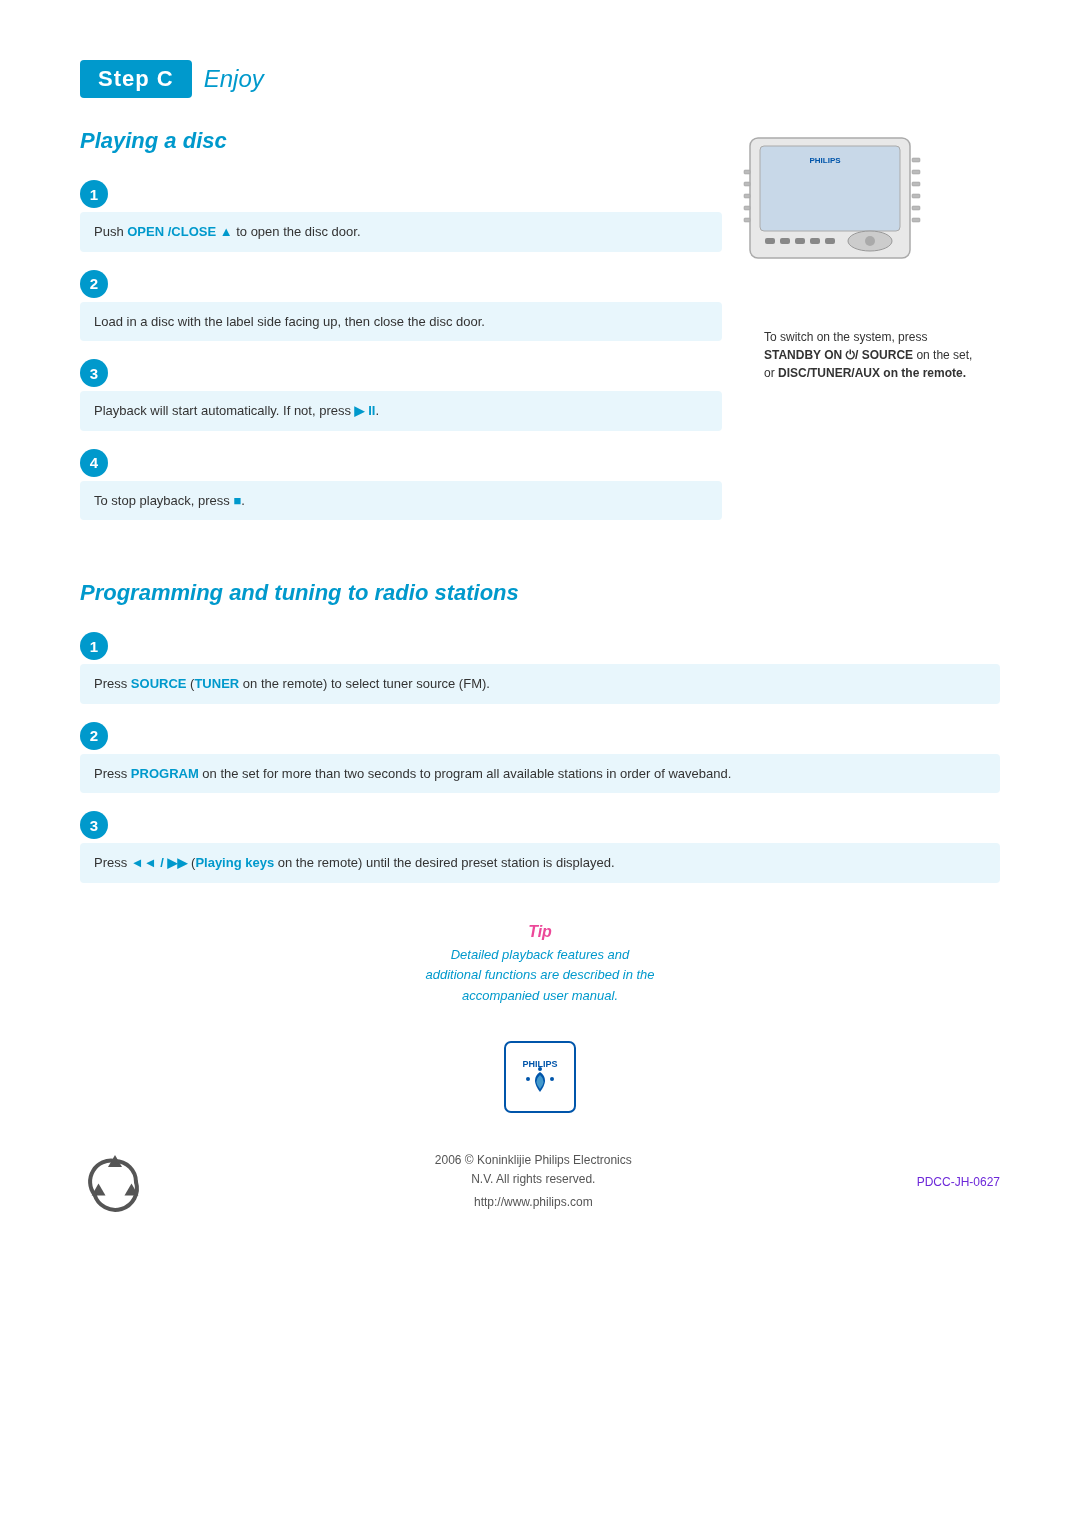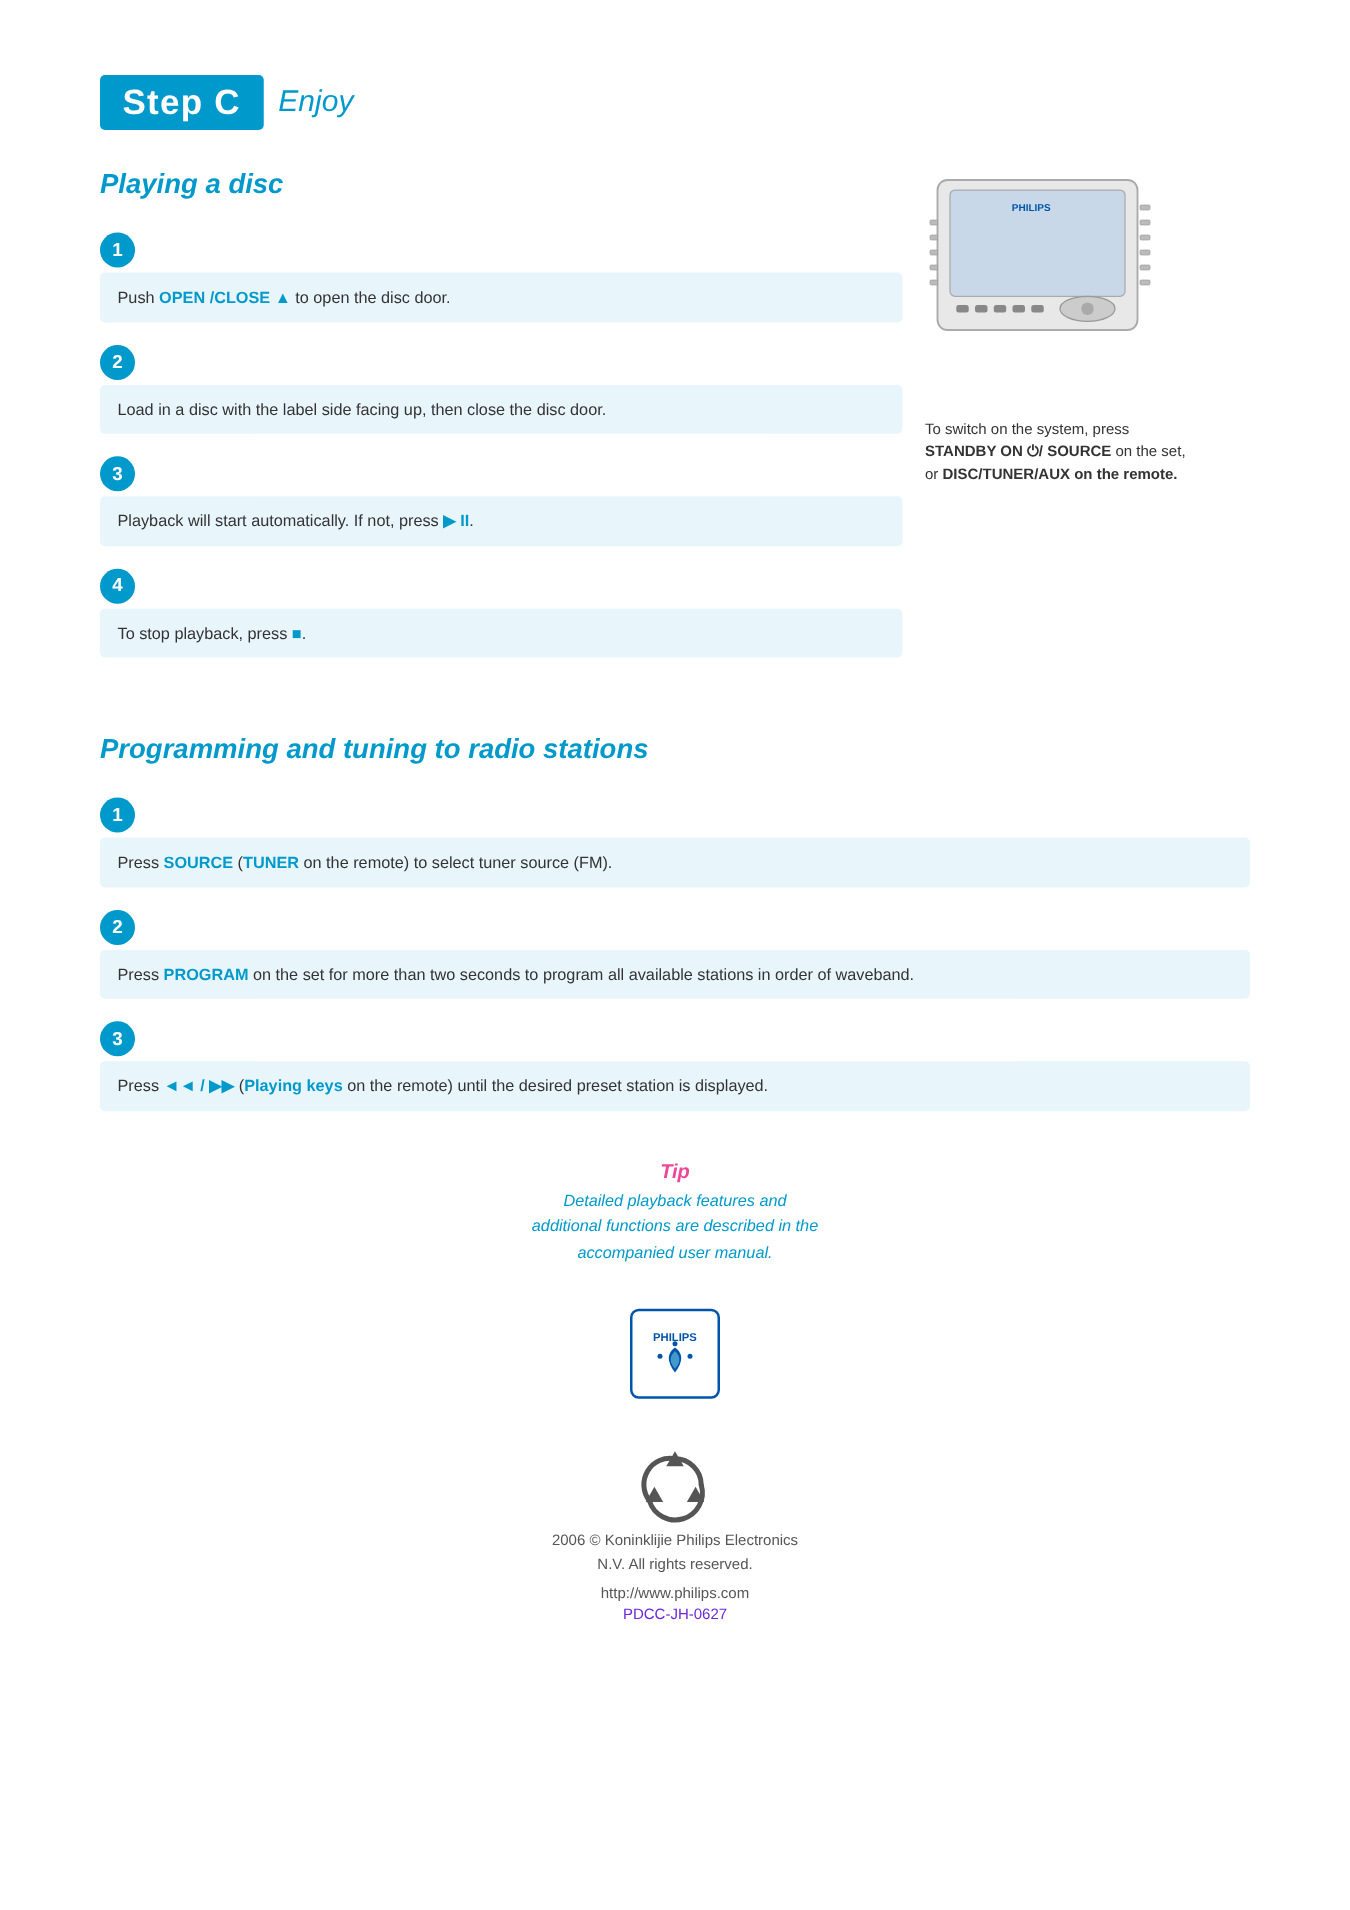--- a/index.html
+++ b/index.html
@@ -24,21 +24,21 @@
     
     .step-header {
       display: flex;
       align-items: center;
       margin-bottom: 30px;
     }
 
     .step-badge {
       background: #0099cc;
       color: #fff;
-      font-size: 28px;
+      font-size: 22px;
       font-weight: bold;
       padding: 6px 18px;
       border-radius: 4px;
       margin-right: 12px;
       letter-spacing: 1px;
     }
 
     .step-title {
       font-size: 24px;
       font-style: italic;
@@ -111,20 +111,21 @@
       height: 180px;
       margin-bottom: 12px;
     }
 
     .side-note {
       font-size: 12px;
       color: #333;
       line-height: 1.5;
       max-width: 220px;
       margin-top: 8px;
+      margin-left: 24px;
     }
 
     .side-note .bold-text {
       font-weight: bold;
     }
 
     
     .programming-section {
       margin-bottom: 40px;
     }
@@ -161,21 +162,20 @@
       width: 80px;
       height: 80px;
     }
 
     
     .footer-section {
       display: flex;
       align-items: center;
       justify-content: space-between;
       margin-top: 10px;
-      flex-direction: column;
     }
 
     .recycle-icon {
       width: 70px;
       height: 70px;
     }
 
     .footer-center {
       text-align: center;
       font-size: 12px;

